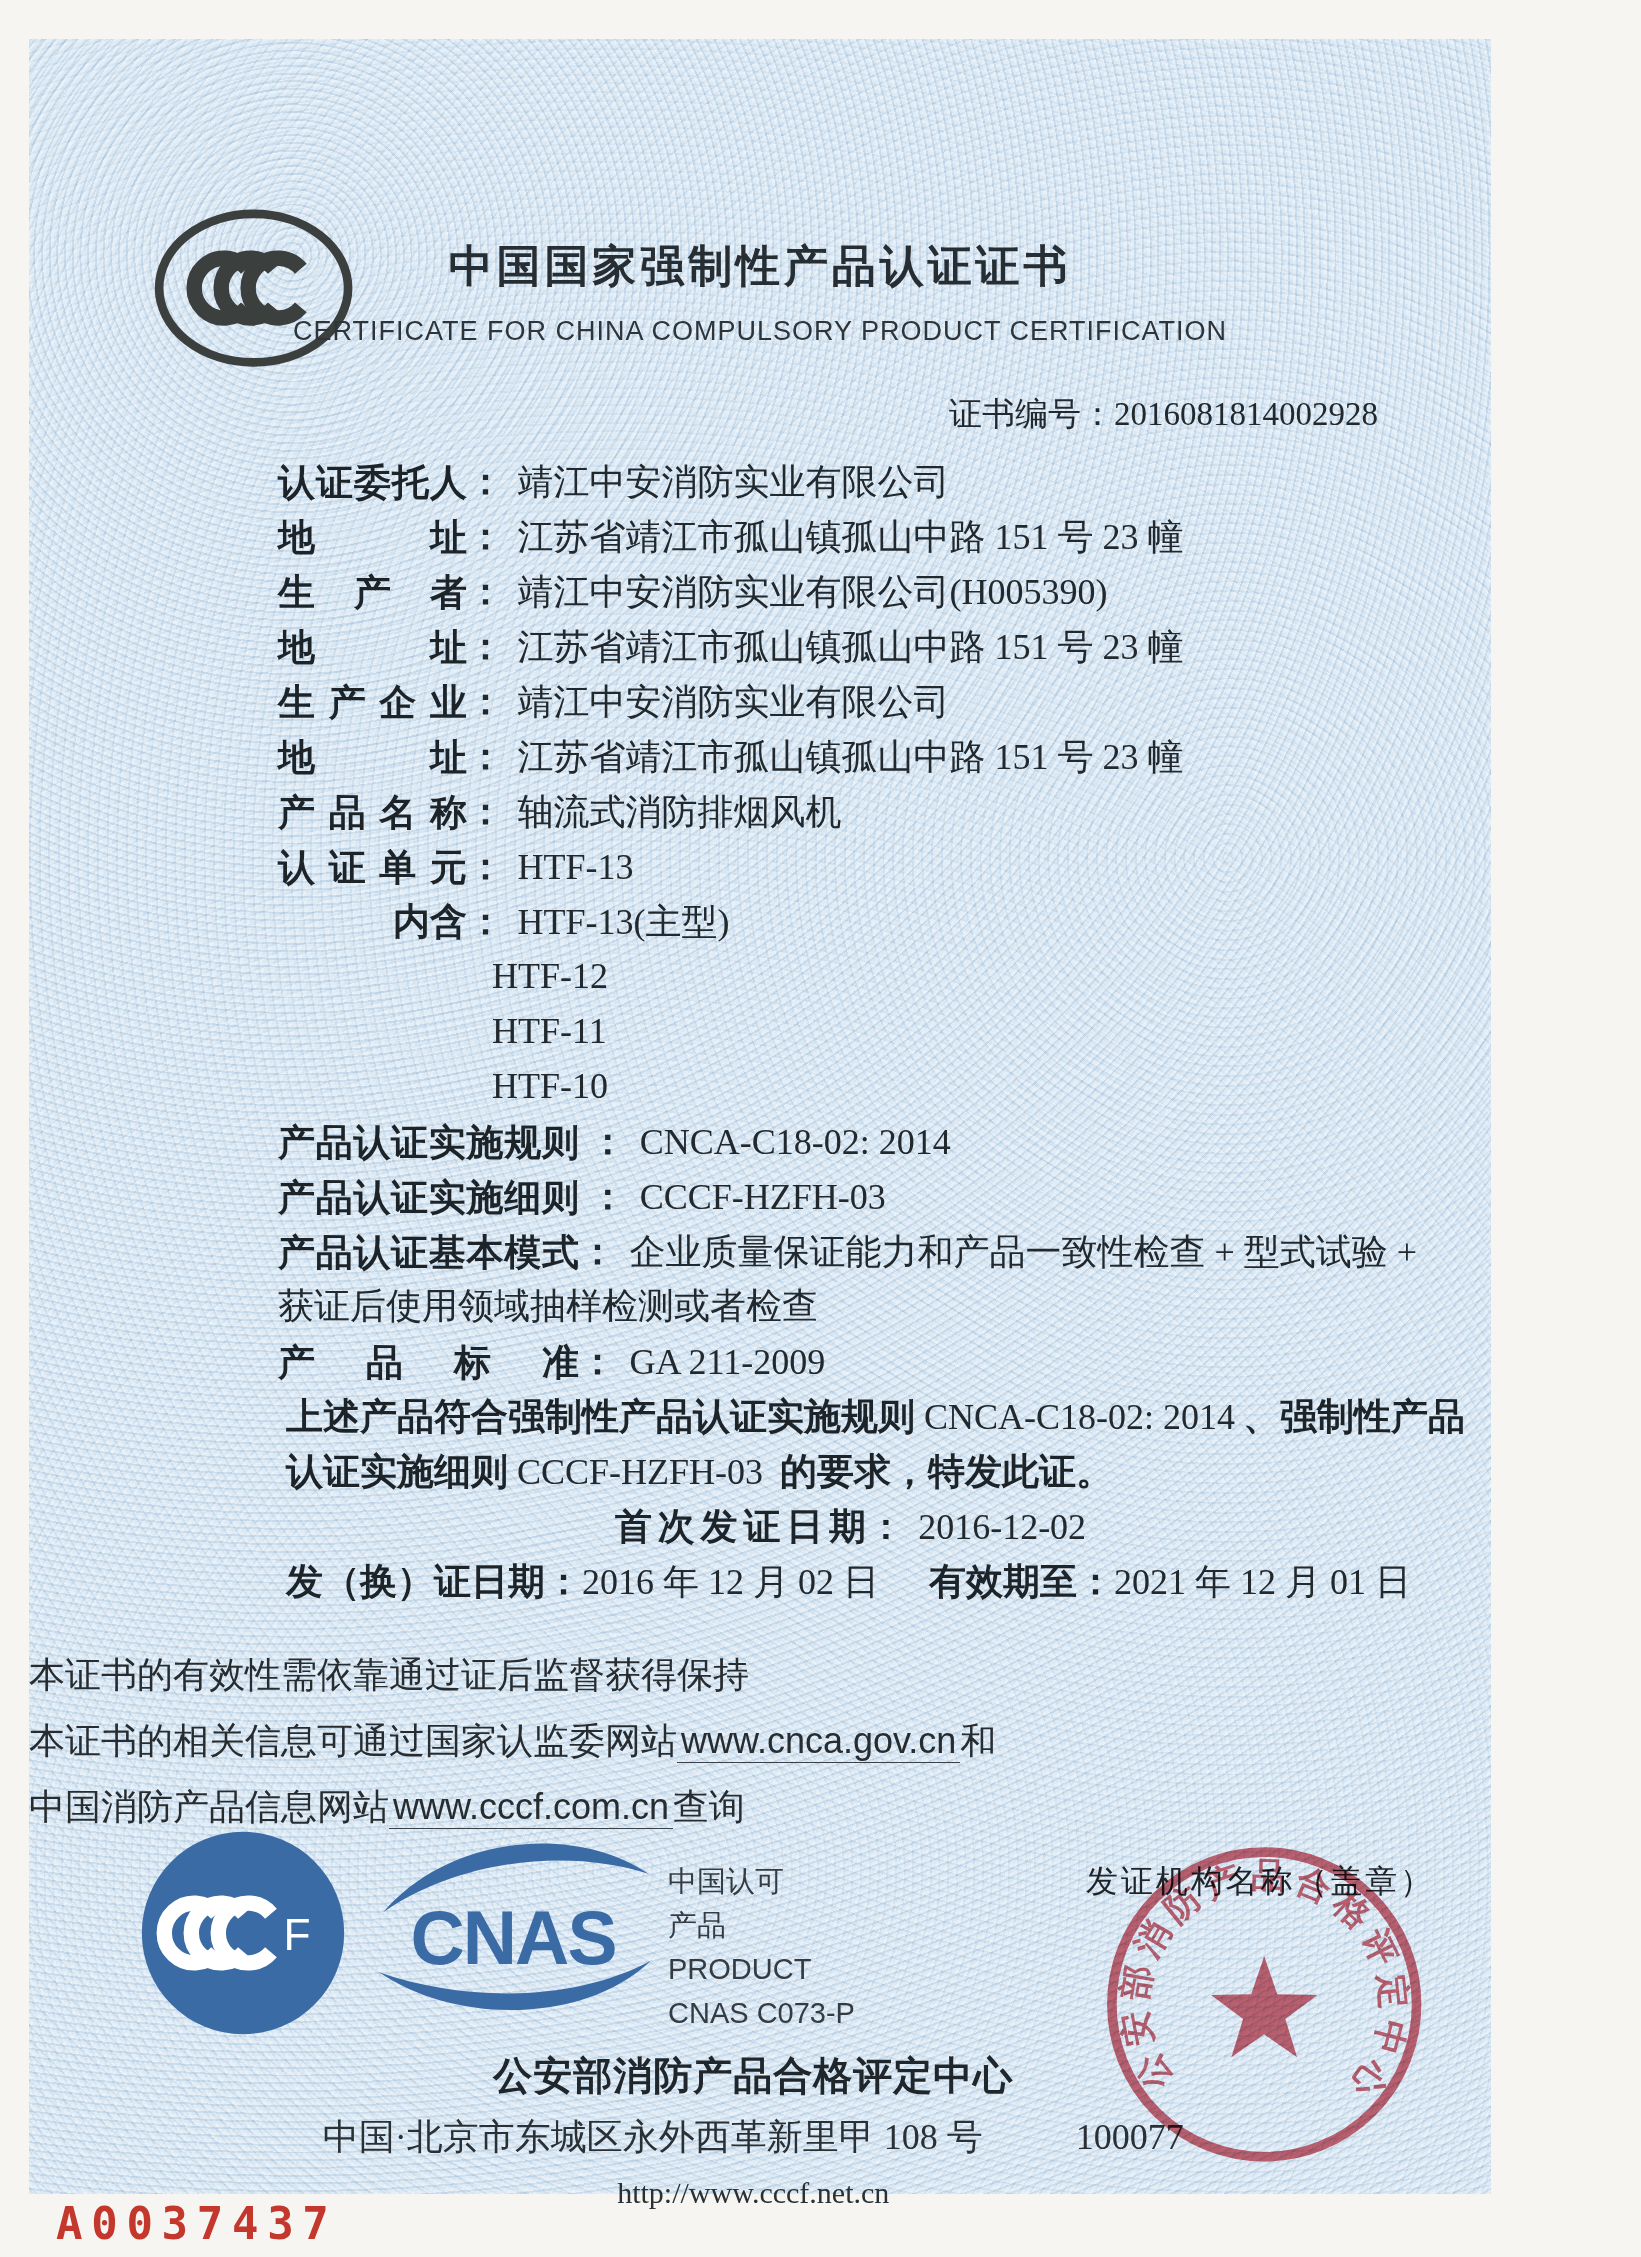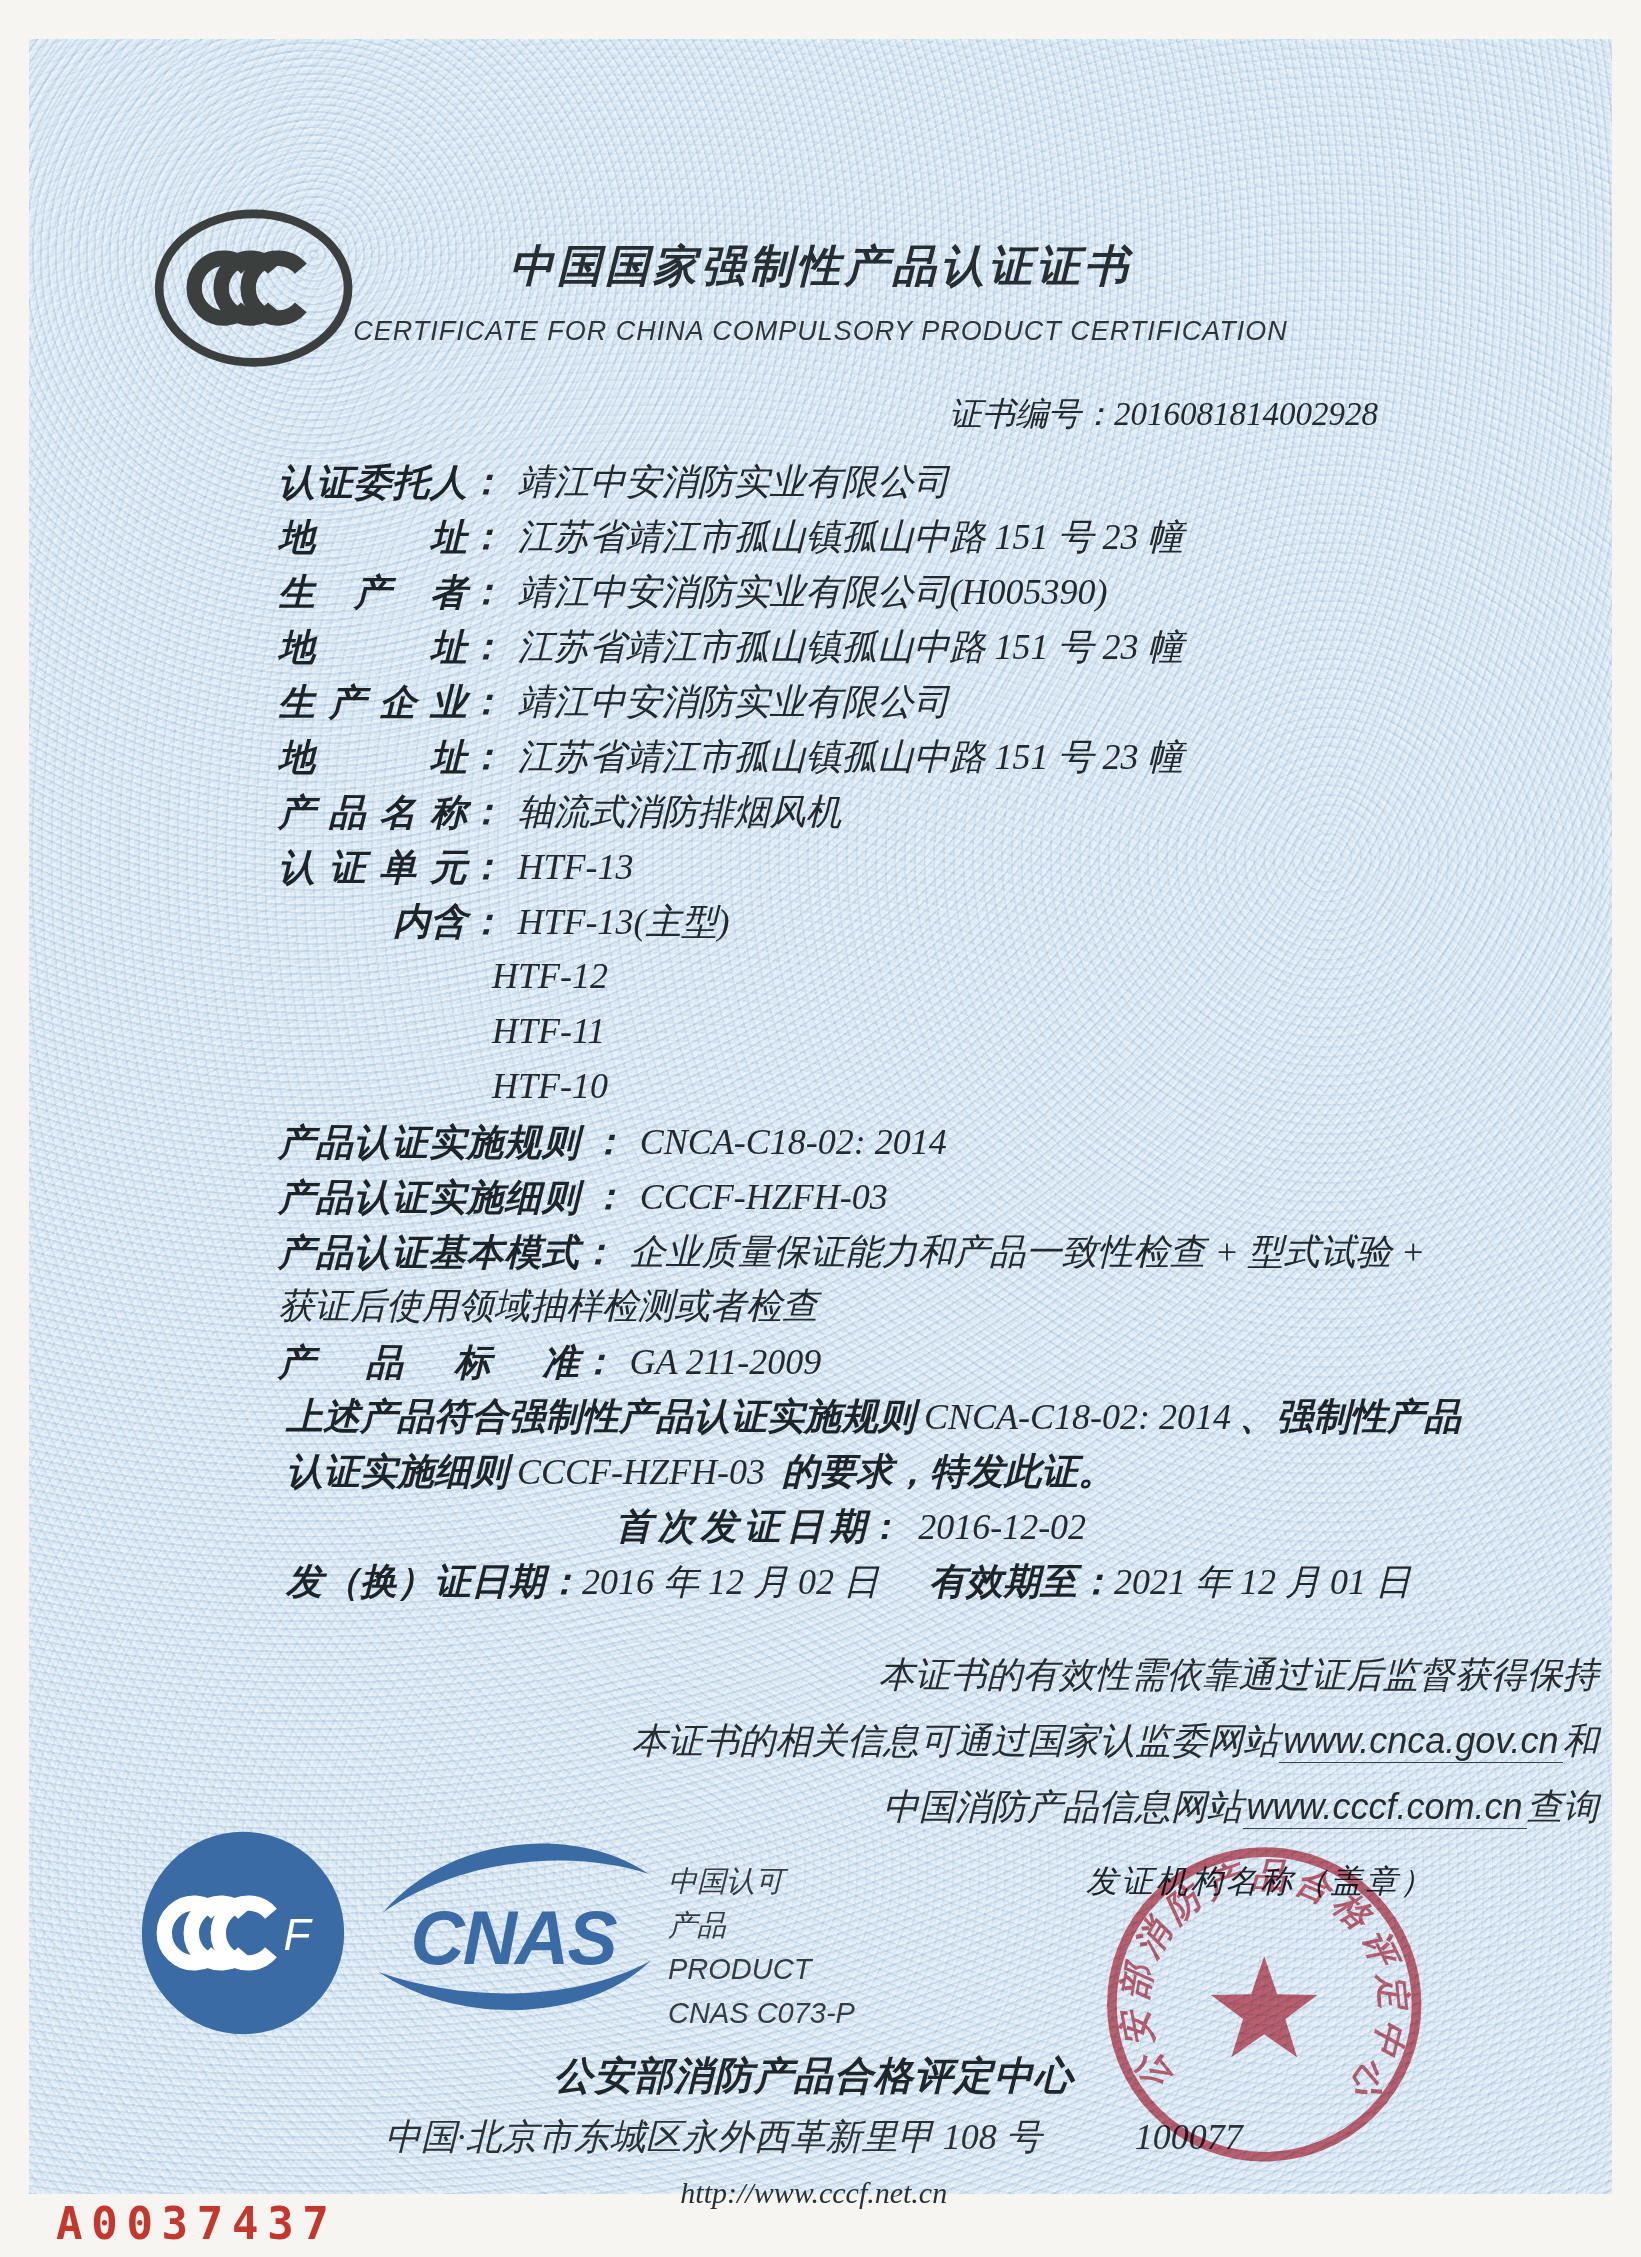--- a/index.html
+++ b/index.html
@@ -4,28 +4,27 @@
 <style>
   html,body{margin:0;padding:0;}
   body{
     width:1641px;height:2257px;position:relative;
     background:#f6f5f1;
     font-family:"Liberation Serif","DejaVu Serif",serif;
     color:#22292e;
     overflow:hidden;
   }
   .cert{
-    position:absolute;left:29px;top:39px;width:1583px;height:2155px;
+    position:absolute;left:29px;top:39px;width:1462px;height:2155px;
     background-color:#cfe1f0;
     background-image:
       repeating-radial-gradient(circle at 18% 10%, rgba(255,255,255,0.28) 0 2.9px, rgba(140,175,208,0.20) 2.9px 4.8px, rgba(255,255,255,0.10) 4.8px 7.7px),
       repeating-radial-gradient(circle at 82% 38%, rgba(255,255,255,0.22) 0 3.9px, rgba(140,175,208,0.16) 3.9px 5.8px, rgba(255,255,255,0.08) 5.8px 9.7px),
       repeating-radial-gradient(circle at 40% 85%, rgba(255,255,255,0.20) 0 2.9px, rgba(140,175,208,0.14) 2.9px 4.8px, rgba(255,255,255,0.08) 4.8px 8.7px),
       repeating-linear-gradient(115deg, rgba(255,255,255,0.10) 0 1.9px, rgba(160,190,215,0.06) 1.9px 4.8px);
-    font-style: italic;
   }
   .abs{position:absolute;}
   
   .ccc-logo{left:101px;top:145px;width:253px;height:214px;}
   .title{left:0;right:0;top:198px;text-align:center;
     font-family:"Liberation Sans","DejaVu Sans",sans-serif;
     font-size:44px;font-weight:600;letter-spacing:3.9px;color:#272e33;}
   .subtitle{left:0;right:0;top:277px;text-align:center;
     font-family:"Liberation Sans","DejaVu Sans",sans-serif;
     font-size:27px;font-weight:400;color:#2d343a;letter-spacing:1px;}
@@ -39,21 +38,21 @@
   .w8{width:301px;}
   .rlabel{display:inline-block;width:189px;text-align:right;}
   .colon{font-family:"Liberation Sans","DejaVu Sans",sans-serif;font-weight:bold;font-size:37px;}
   .val{font-size:36px;color:#22292e;padding-left:13.5px;}
   .contval{padding-left:214px;}
   .b{font-family:"Liberation Sans","DejaVu Sans",sans-serif;font-weight:bold;font-size:37px;color:#1d2429;margin-left:8px;}
   .indent-first{padding-left:329px;}
   .ls6{letter-spacing:5.8px;}
   .gap44{display:inline-block;width:42px;}
   
-  .notes{left:0;right:13.5px;top:1603px;text-align:right;
+  .notes{left:0;right:13.5px;top:1603px;text-align:left;
     font-family:"Liberation Sans","DejaVu Sans",sans-serif;
     font-size:36px;color:#262c30;line-height:66px;font-weight:400;}
   .url{border-bottom:1.9px solid #3a4147;padding:0 3.9px 1px 3.9px;}
   
   .cccf-logo{left:108px;top:1788px;width:212px;height:212px;}
   .cnas-logo{left:340px;top:1781px;width:288px;height:210px;}
   .accred{left:639px;top:1788px;font-family:"Liberation Sans","DejaVu Sans",sans-serif;
     font-size:29px;line-height:44px;color:#343b42;margin-top:32px;}
   .issuer-label{left:1057px;top:1821px;font-size:32px;letter-spacing:2.9px;color:#1e2429;z-index:2;}
   .stamp{left:1052px;top:1784px;width:378px;height:386px;opacity:0.78;mix-blend-mode:multiply;z-index:3;}

